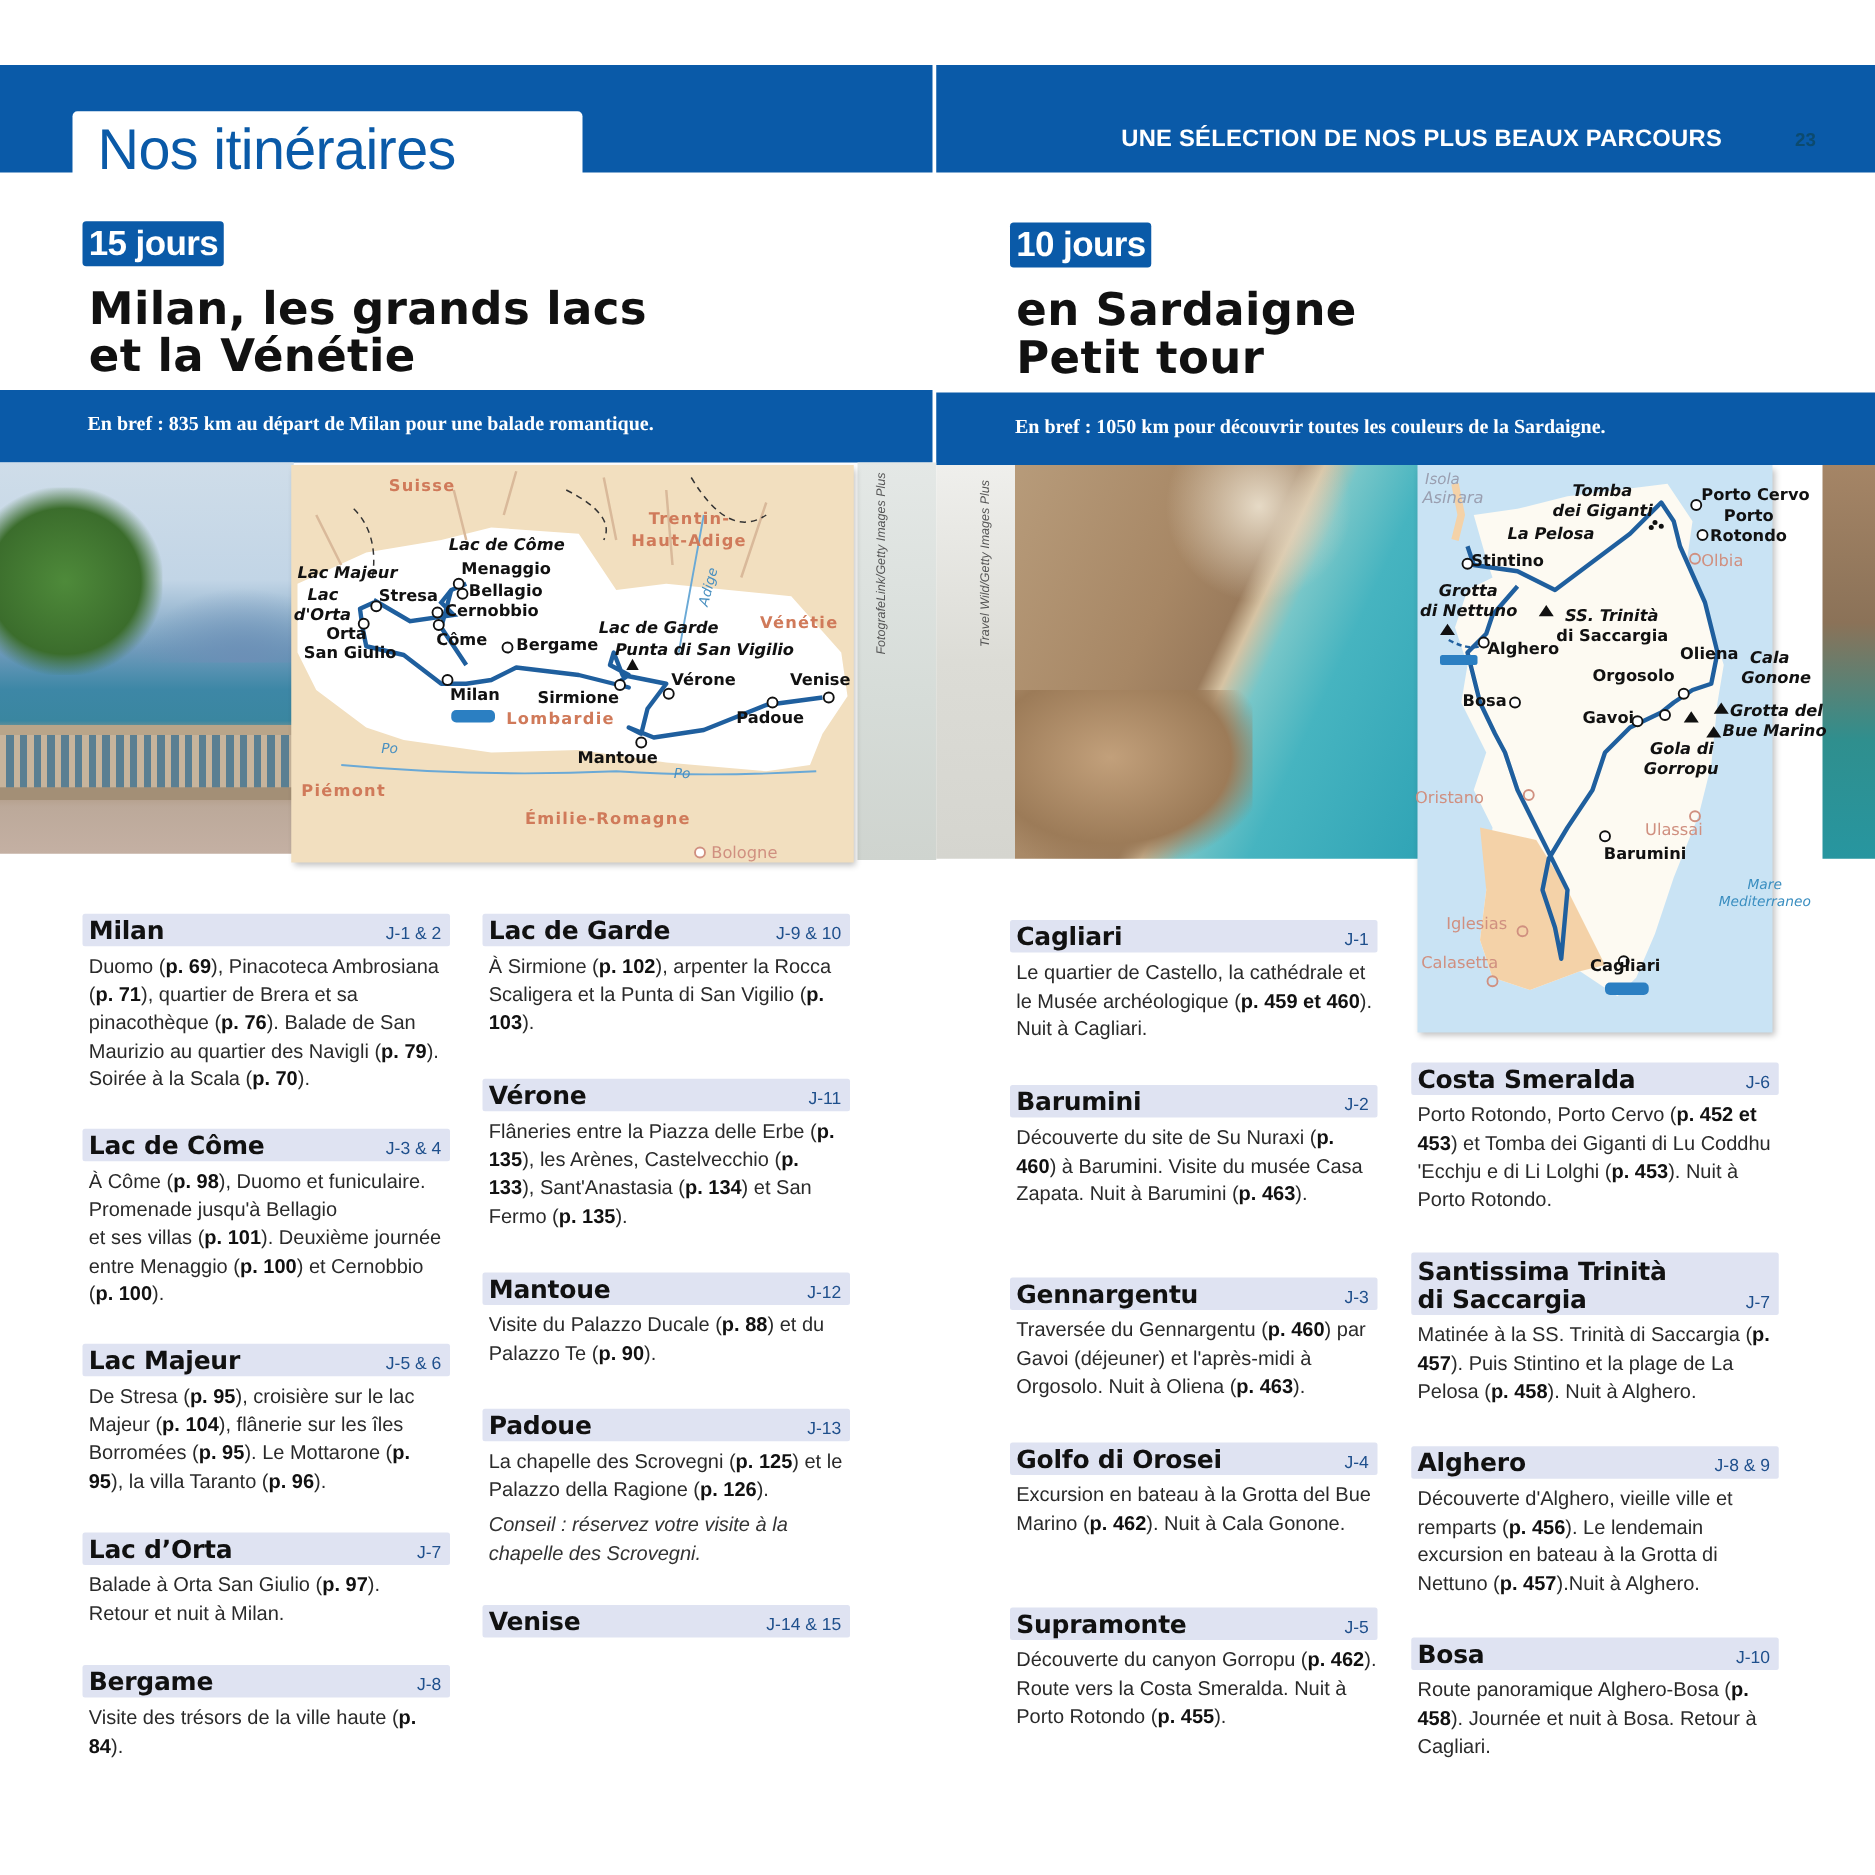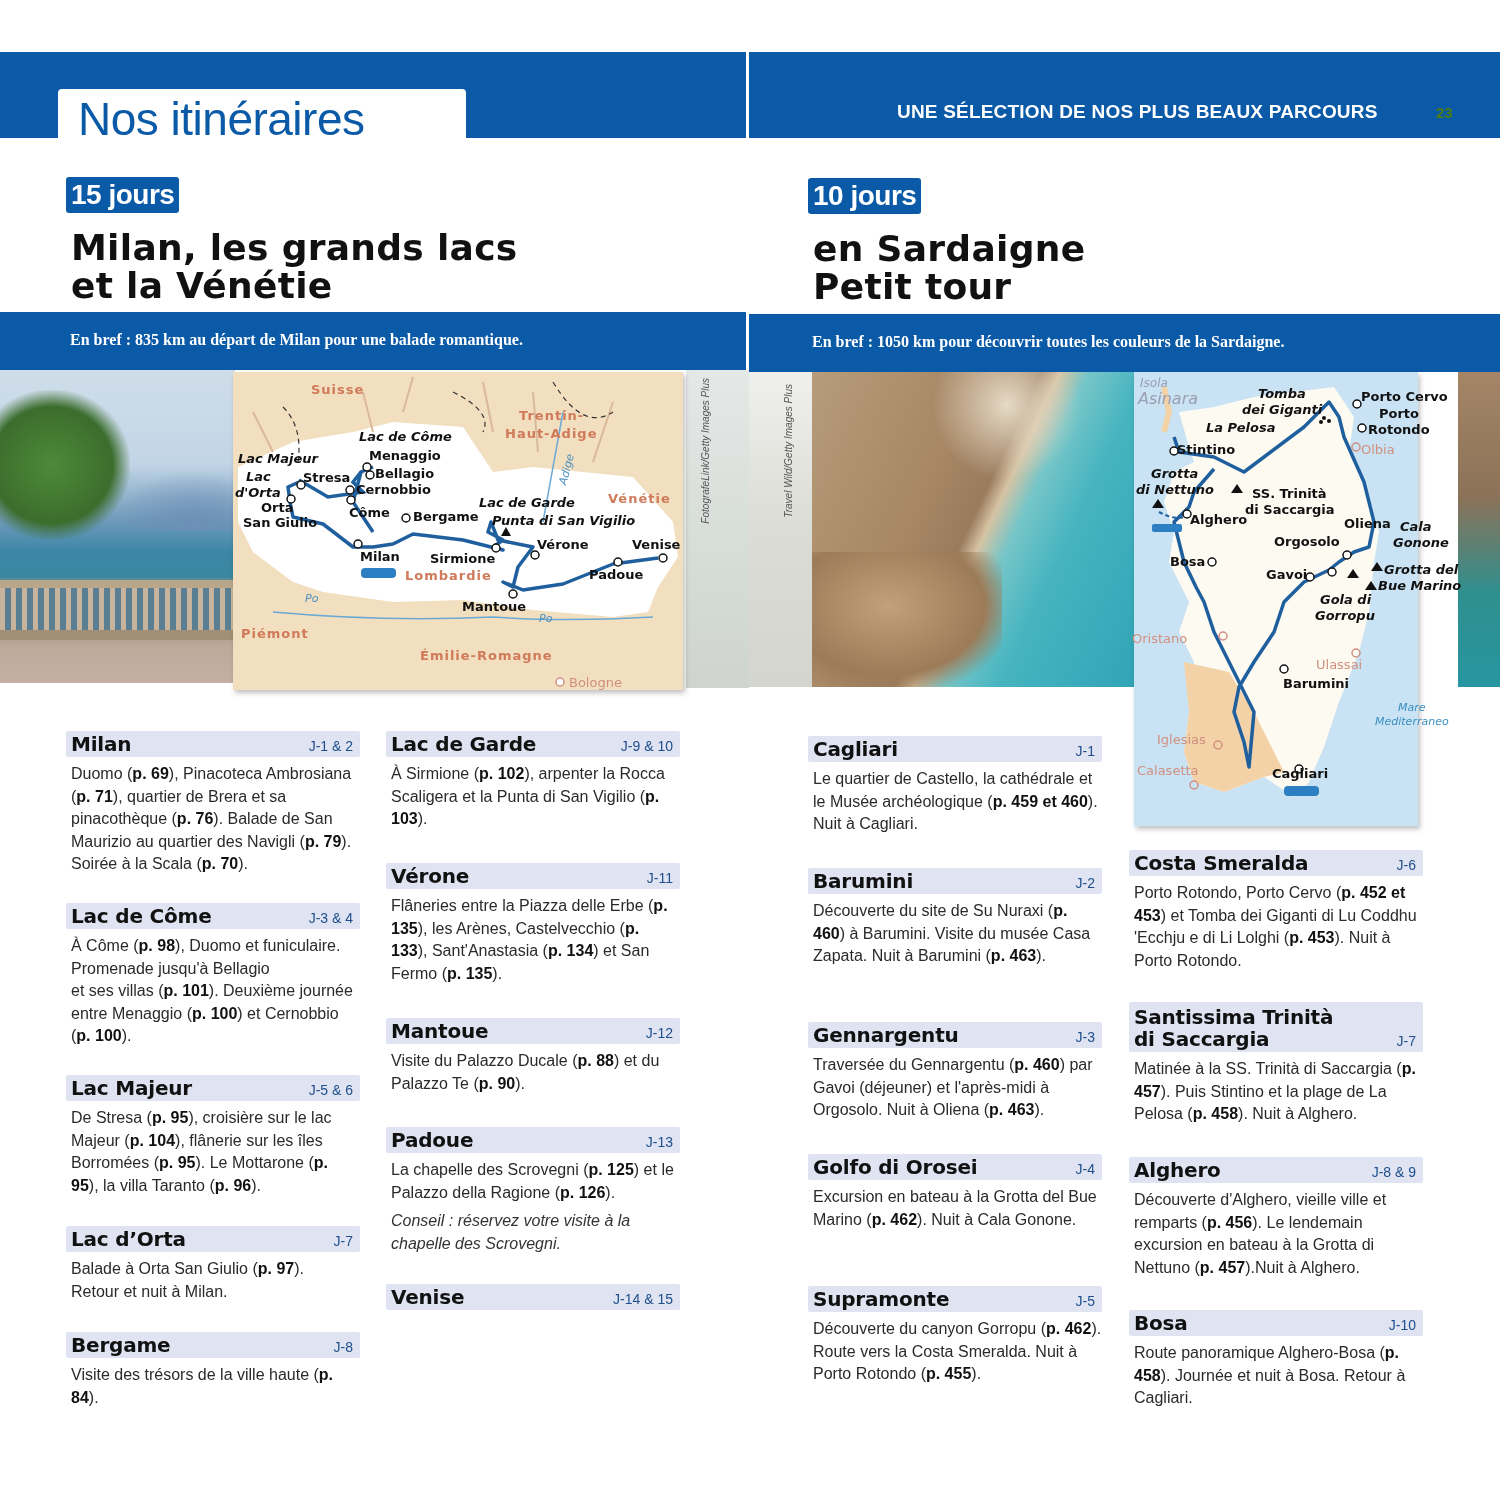--- a/index.html
+++ b/index.html
@@ -5,21 +5,21 @@
   * { box-sizing: border-box; margin: 0; padding: 0; }
   html, body { width: 1500px; height: 1500px; background: #ffffff; overflow: hidden; }
   body { position: relative; font-family: "Liberation Sans", sans-serif; color: #1a1a1a; }
 
   .topband { position: absolute; top: 52px; height: 86px; background: #0a5aa8; }
   .topband.left { left: 0; width: 746px; }
   .topband.right { left: 749px; width: 751px; }
   .title-tab { position: absolute; left: 58px; top: 89px; width: 408px; height: 52px; background: #fff; border-radius: 4px 4px 0 0; }
   .main-title { position: absolute; left: 78px; top: 92px; font-size: 46px; font-weight: 400; color: #0a5aa8; letter-spacing: -0.5px; font-family: "Liberation Sans", sans-serif; }
   .running-head { position: absolute; left: 897px; top: 101px; font-size: 19px; font-weight: 700; color: #fff; letter-spacing: 0.2px; }
-  .page-num { position: absolute; left: 1436px; top: 104px; font-size: 15px; font-weight: 700; color: #4d7c0f; }
+  .page-num { position: absolute; left: 1436px; top: 104px; font-size: 15px; font-weight: 700; color: #0c4a6e; }
 
   .days-badge { position: absolute; height: 36px; padding: 0 5px; background: #0a5aa8; color: #fff; font-size: 28px; font-weight: 700; line-height: 36px; border-radius: 3px; letter-spacing: -0.5px; }
   .route-title { position: absolute; font-size: 36px; font-weight: 700; line-height: 38px; color: #111; font-family: "DejaVu Sans", sans-serif; letter-spacing: 0.3px; }
 
   .brief-band { position: absolute; height: 58px; background: #0a5aa8; color: #fff; font-family: "Liberation Serif", serif; font-size: 16px; font-weight: 700; padding-left: 70px; line-height: 56px; }
   .brief-band.left { left: 0; top: 312px; width: 746px; }
   .brief-band.right { left: 749px; top: 314px; width: 751px; padding-left: 63px; }
 
   
   .photo { position: absolute; overflow: hidden; }
@@ -198,31 +198,31 @@
     <g fill="#111">
         <circle cx="190" cy="46" r="2"></circle>
         <circle cx="195" cy="49" r="2"></circle>
         <circle cx="187" cy="50" r="2"></circle>
       </g>
     <path d="M25,140 Q40,148 50,145" stroke="#1f5f9e" stroke-width="2" stroke-dasharray="4,3" fill="none"></path>
     <rect x="18" y="152" width="30" height="8" rx="2" fill="#2b7fc2"></rect>
     <rect x="150" y="414" width="35" height="10" rx="4" fill="#2b7fc2"></rect>
   </svg>
   <div class="map-label town it" style="left:6px; top:4px; font-size:12px; color:#9a9fb0;">Isola</div>
-  <div class="map-label town it" style="left:4px; top:19px; font-size:16px; color:#9a9fb0;">Asinara</div>
+  <div class="map-label town it" style="left:4px; top:19px; font-size:13px; color:#9a9fb0;">Asinara</div>
   <div class="map-label it" style="left:124px; top:14px;">Tomba</div>
   <div class="map-label it" style="left:108px; top:30px;">dei Giganti</div>
   <div class="map-label" style="left:227px; top:17px;">Porto Cervo</div>
   <div class="map-label" style="left:245px; top:34px;">Porto</div>
   <div class="map-label" style="left:234px; top:50px;">Rotondo</div>
   <div class="map-label it" style="left:43px; top:48px;margin-left:29px;">La Pelosa</div>
   <div class="map-label" style="left:43px; top:70px;">Stintino</div>
   <div class="map-label it" style="left:17px; top:94px;">Grotta</div>
   <div class="map-label it" style="left:2px; top:110px;">di Nettuno</div>
-  <div class="map-label" style="left:118px; top:114px;">SS. Trinità</div>
+  <div class="map-label" style="left:118px; top:114px;font-style:italic;">SS. Trinità</div>
   <div class="map-label" style="left:111px; top:130px;">di Saccargia</div>
   <div class="map-label" style="left:56px; top:140px;">Alghero</div>
   <div class="map-label" style="left:210px; top:144px;">Oliena</div>
   <div class="map-label it" style="left:266px; top:147px;">Cala</div>
   <div class="map-label it" style="left:259px; top:163px;">Gonone</div>
   <div class="map-label" style="left:140px; top:162px;">Orgosolo</div>
   <div class="map-label" style="left:36px; top:182px;">Bosa</div>
   <div class="map-label" style="left:132px; top:195px;">Gavoi</div>
   <div class="map-label it" style="left:250px; top:190px;">Grotta del</div>
   <div class="map-label it" style="left:244px; top:206px;">Bue Marino</div>

